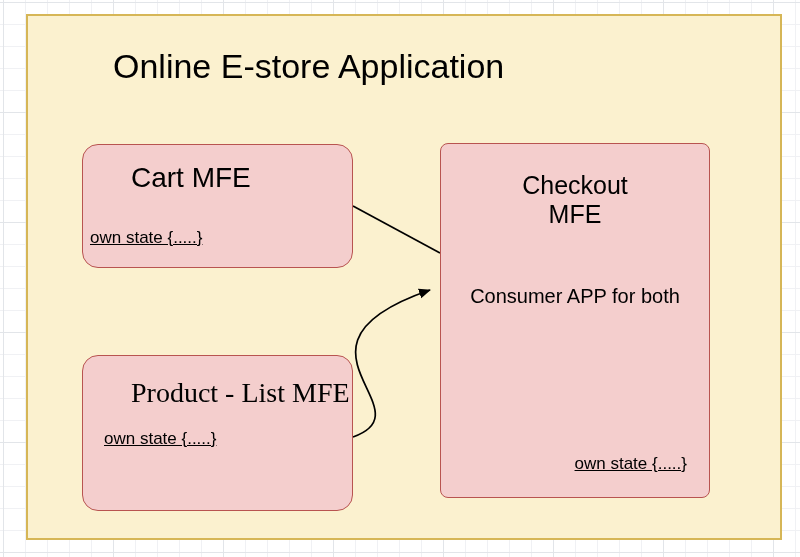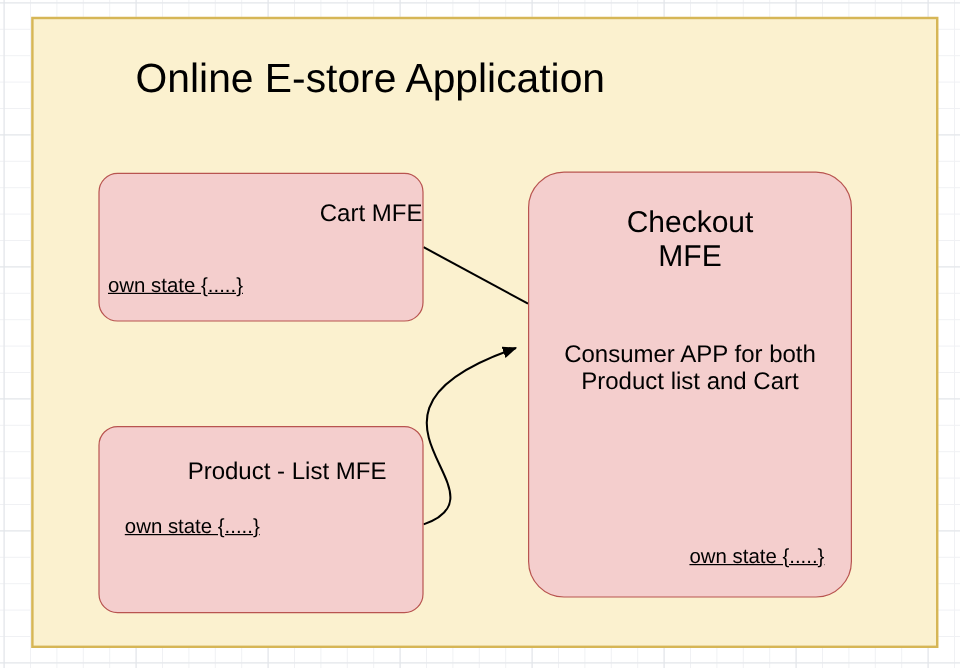--- a/index.html
+++ b/index.html
@@ -43,31 +43,32 @@
   }
   .node {
     position: absolute;
     background: #f4cecd;
     border: 1.5px solid #b85450;
     border-radius: 16px;
     box-sizing: border-box;
   }
   .node-cart    { left: 82px;  top: 144px; width: 271px; height: 124px; }
   .node-product { left: 82px;  top: 355px; width: 271px; height: 156px; }
-  .node-checkout{ left: 440px; top: 143px; width: 270px; height: 355px; border-radius: 30px; }
+  .node-checkout{ left: 440px; top: 143px; width: 270px; height: 355px; border-radius: 8px; }
   .node-title {
     position: absolute;
     left: 0; right: 0;
-    text-align: right;
-    font-size: 20px;
+    text-align: left;
+    font-size: 28px;
     line-height: 24px;
     white-space: nowrap;
+    padding-left: 48px;
   }
   .node-cart .node-title    { top: 21px; }
-  .node-product .node-title { top: 25px; padding-right: 30px; }
+  .node-product .node-title { top: 25px; padding-right: 30px; font-family: Liberation Serif, serif; }
   .checkout-title {
     position: absolute;
     left: 0; right: 0;
     top: 27px;
     text-align: center;
     font-size: 25px;
     line-height: 29px;
   }
   .checkout-desc {
     position: absolute;
@@ -127,18 +128,17 @@
     <div class="own-state">own state {.....}</div>
   </div>
 
   <div class="node node-checkout">
     <div class="checkout-title">
       <div>Checkout</div>
       <div>MFE</div>
     </div>
     <div class="checkout-desc">
       <div>Consumer APP for both</div>
-      <div>Product list and Cart</div>
     </div>
     <div class="own-state">own state {.....}</div>
   </div>
 
 </div>
 
 </body></html>

